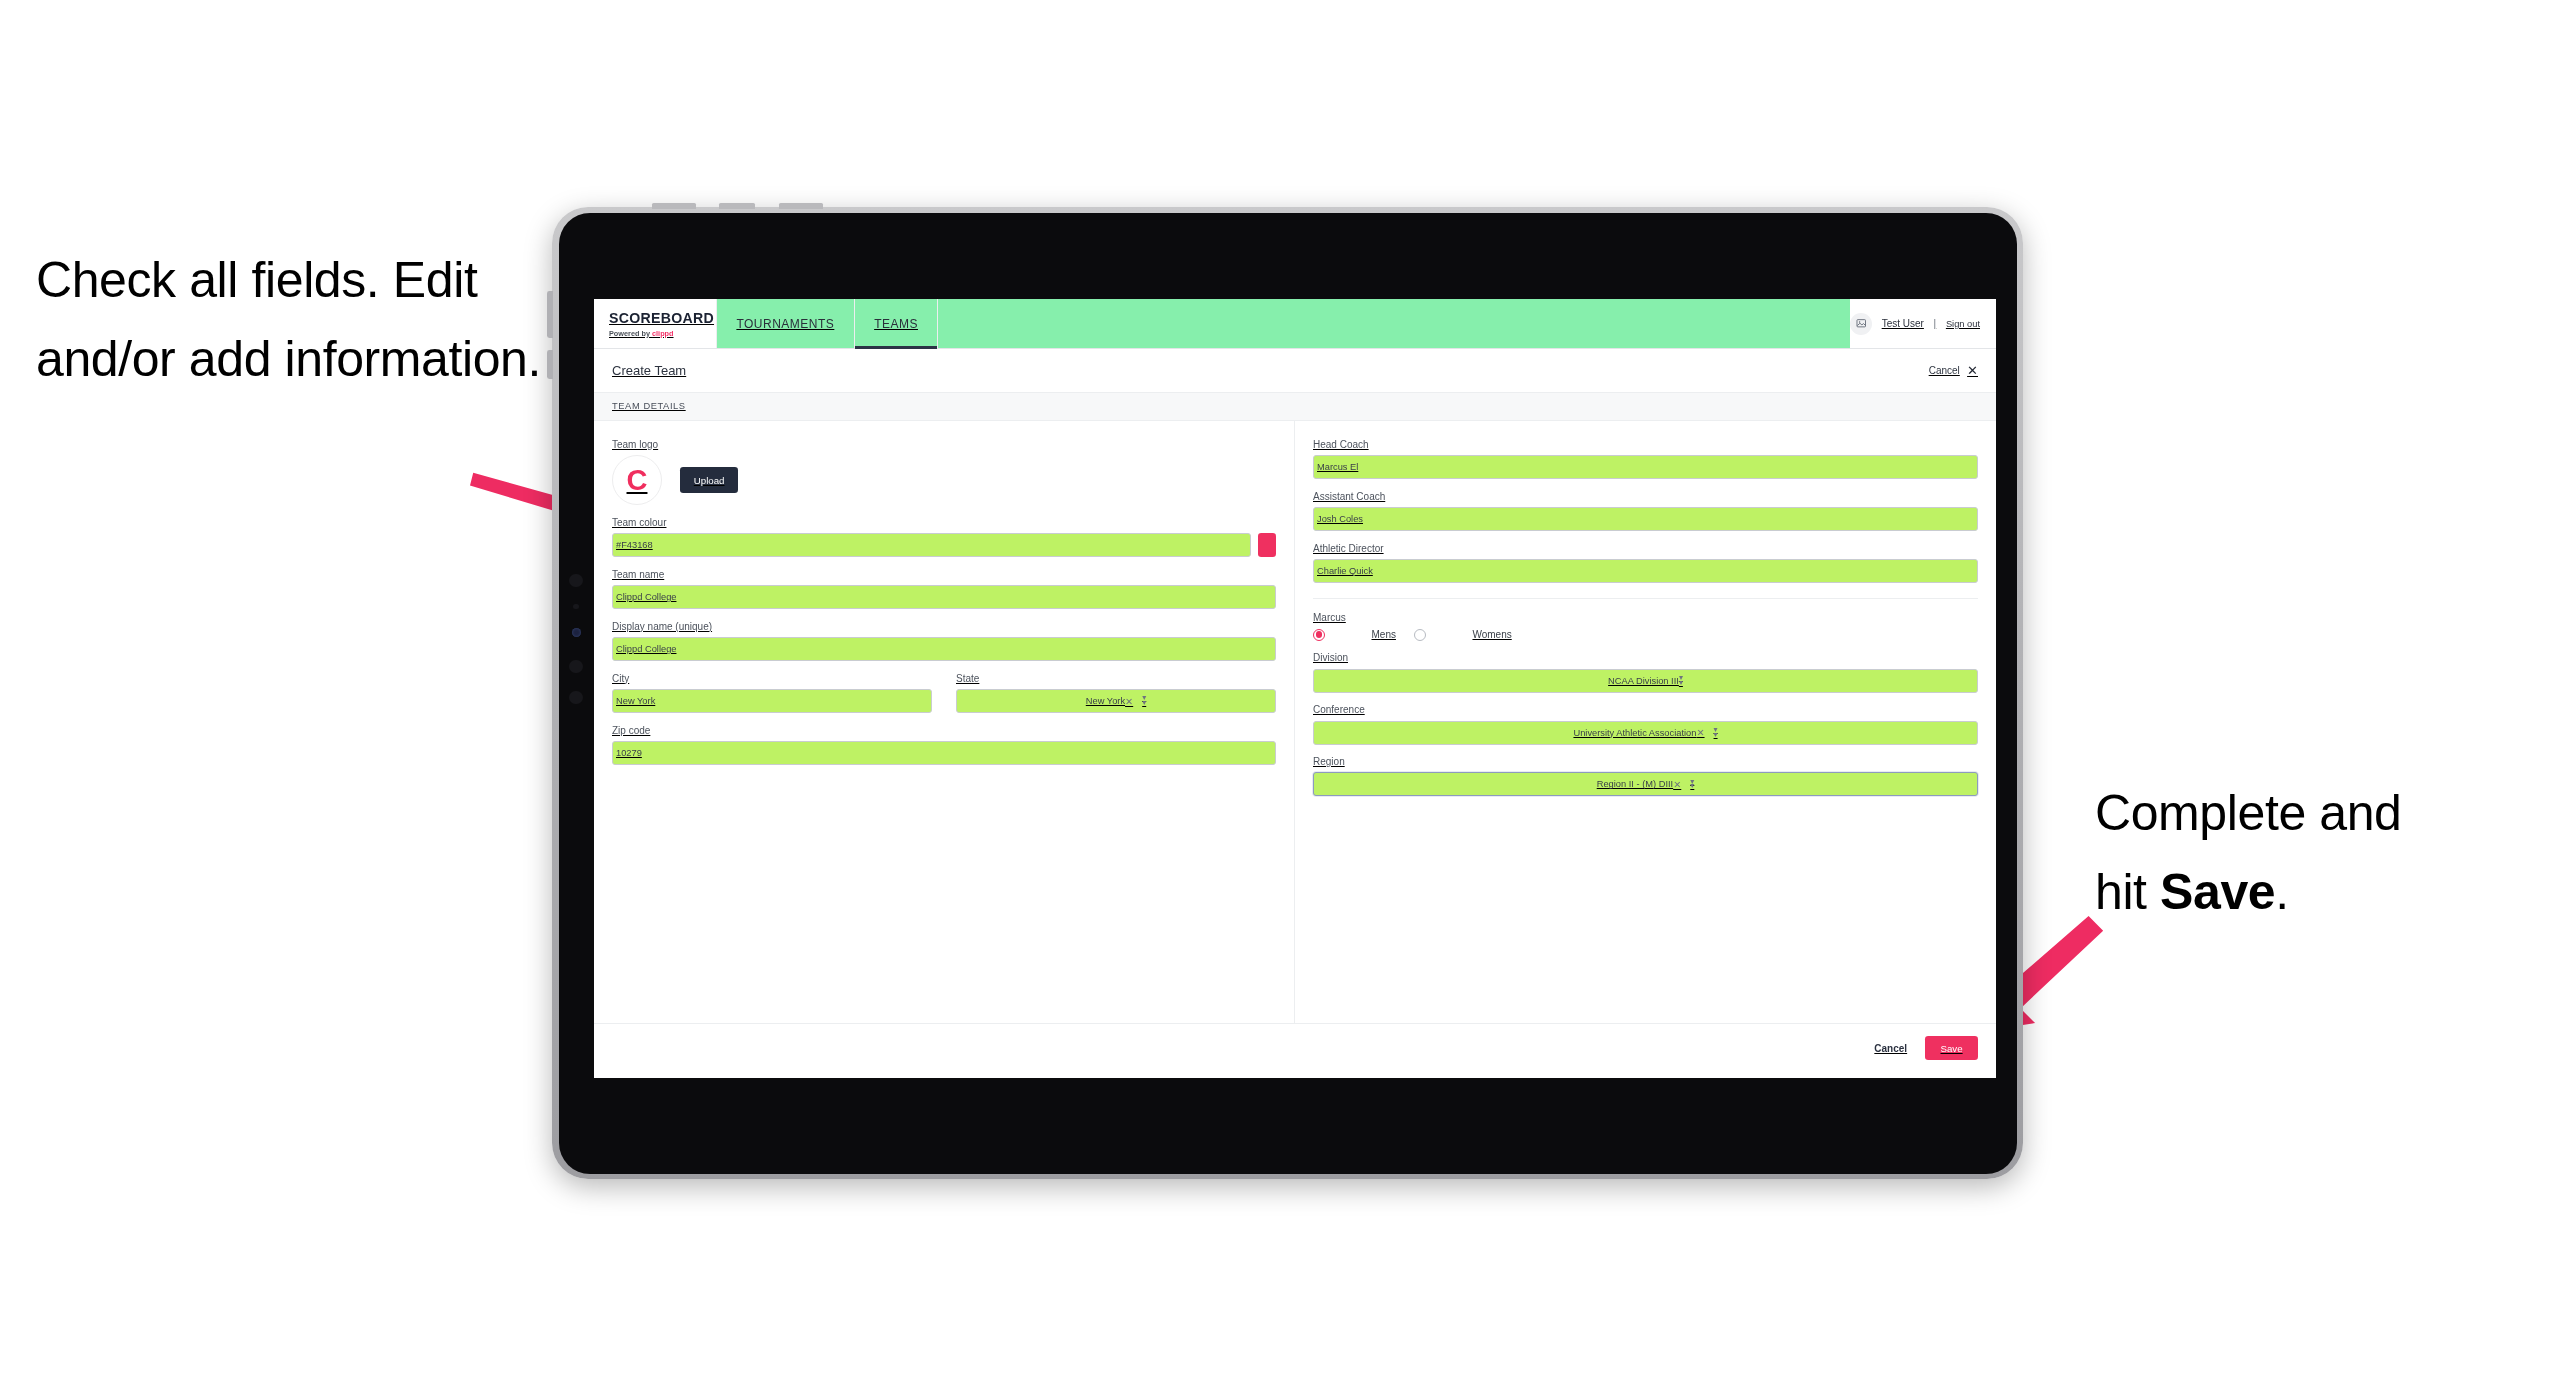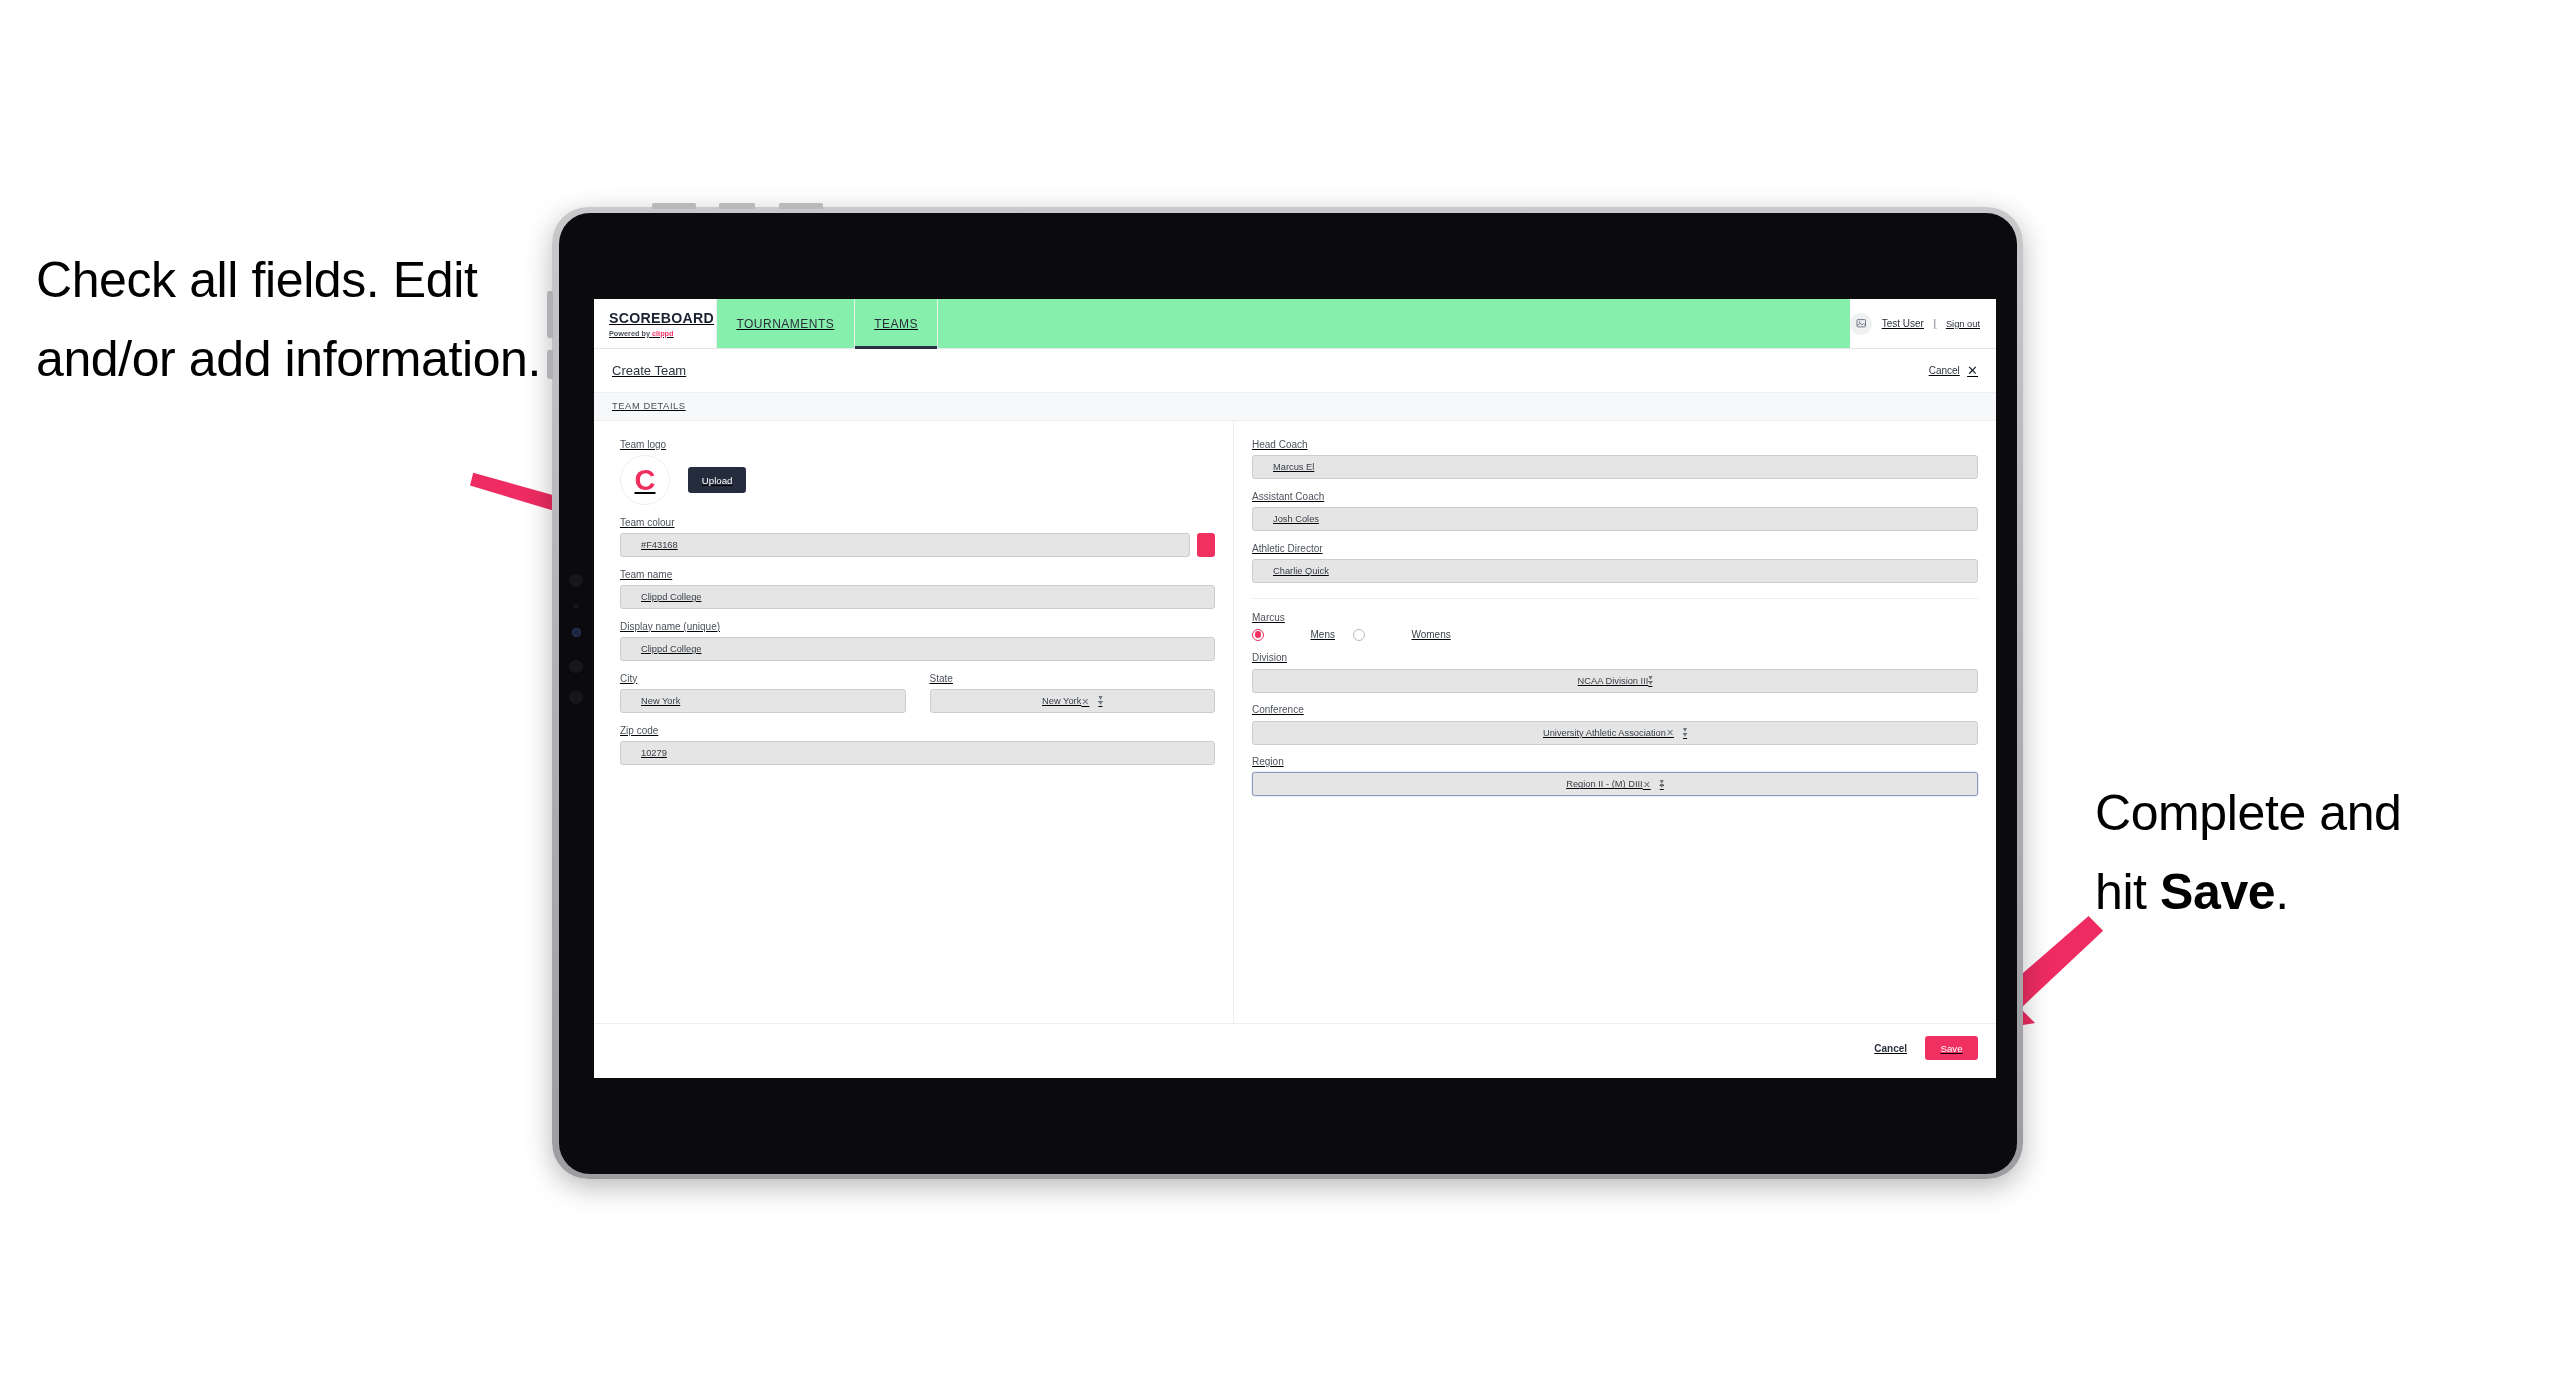--- a/index.html
+++ b/index.html
@@ -198,46 +198,45 @@
     color: #474d58;
   }
 
   
   #form-body {
     display: flex;
     height: 602px;
     background: #fff;
   }
   #col-left {
-    width: 632px;
+    width: 701px;
     padding: 18px 18px 0 18px;
     border-right: 0.8px solid #eceef0;
-    margin-left: 8px;
   }
   #col-right {
     flex: 1;
     padding: 18px 18px 0 18px;
   }
 
   .field { margin-bottom: 11.3px; }
   .field-label {
     font-size: 10px;
     color: #4c525c;
     margin-bottom: 5.7px;
     display: block;
   }
   .input-box {
     width: 100%;
     height: 24px;
     border: 0.8px solid #c9ccd1;
     border-radius: 3px;
-    background: #e5e5e5;
+    background: #bef264;
     display: flex;
     align-items: center;
-    padding: 0 20px;
+    padding: 0 3px;
     font-size: 9.3px;
     color: #3a4049;
   }
   .input-box.focused { border-color: #8d9bbf; box-shadow: 0 0 0 0.8px rgba(141,155,191,.25); }
 
   .select-box { justify-content: center; }
   .select-adorn { display: flex; align-items: center; gap: 9px; color: #6e747e; }
   .clear-x { font-size: 9.7px; cursor: pointer; }
   .chev { display: inline-flex; flex-direction: column; line-height: 0.62; font-size: 8px; }
 

